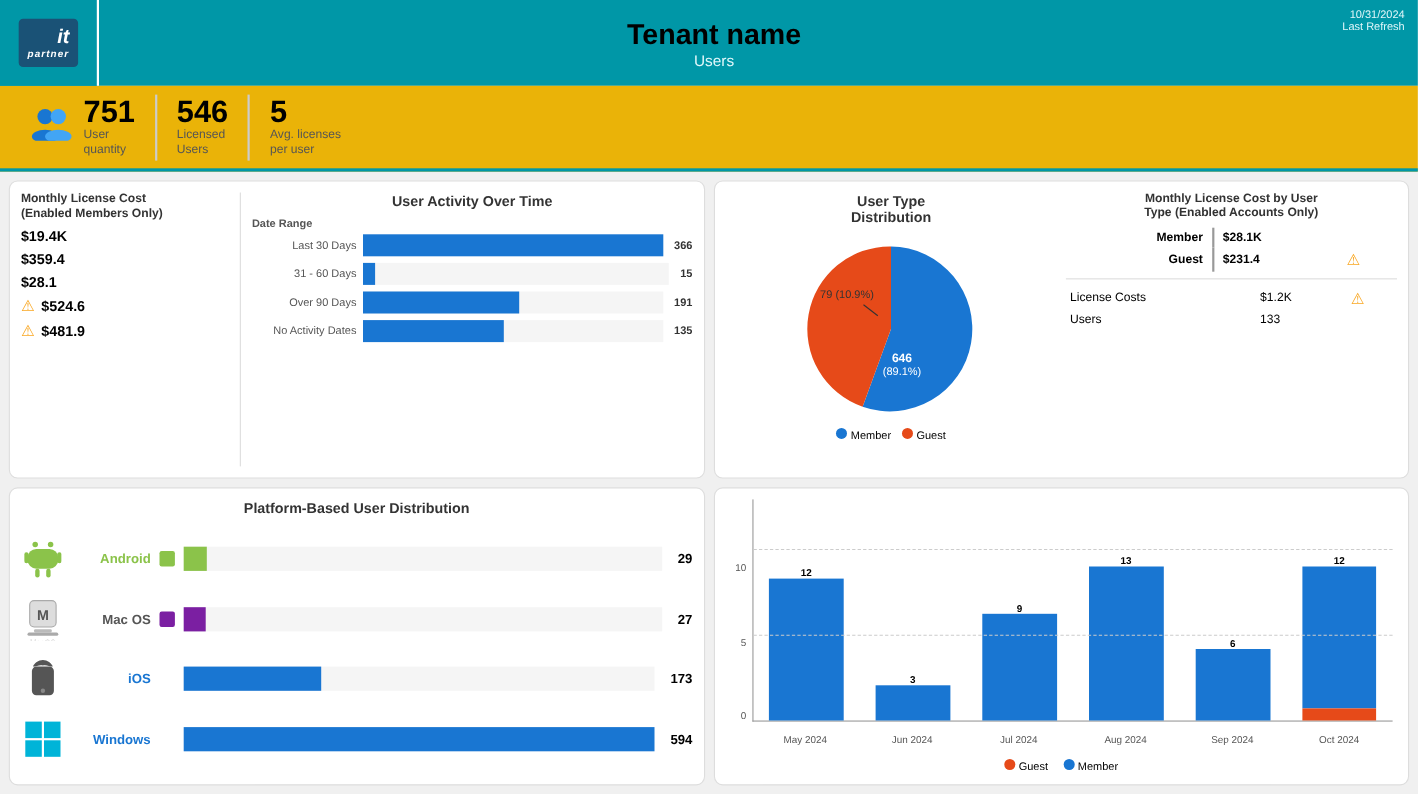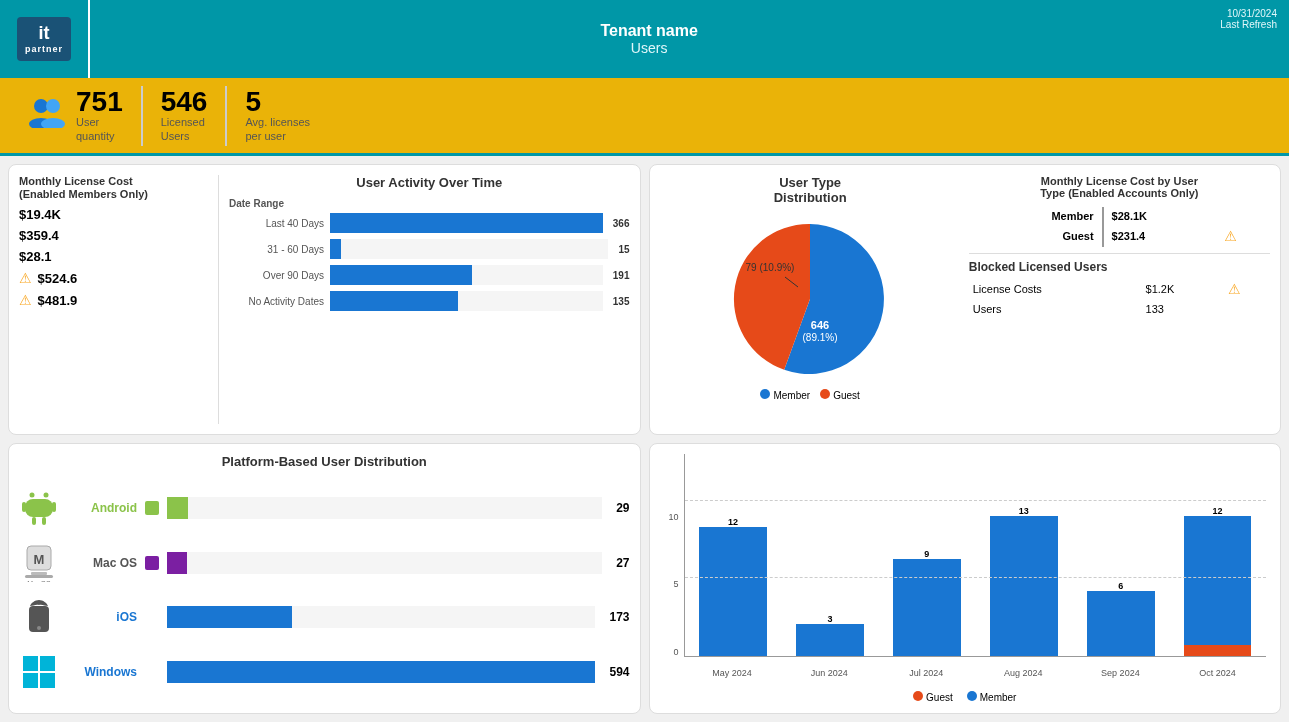--- a/index.html
+++ b/index.html
@@ -1,25 +1,25 @@
 <!DOCTYPE html>
 <html><head>
   <meta charset="utf-8">
   <style>
     * { box-sizing: border-box; margin: 0; padding: 0; }
     body { font-family: 'Segoe UI', Arial, sans-serif; background: #f0f0f0; width: 1289px; height: 722px; overflow: hidden; font-size: 12px; }
 
     
     .header { display: flex; align-items: stretch; height: 78px; background: #0097a7; }
     .logo-box { background: #0097a7; width: 90px; display: flex; align-items: center; justify-content: center; border-right: 2px solid #fff; flex-shrink: 0; }
-    .logo-inner { background: #1a5276; color: #fff; font-weight: bold; font-size: 14px; padding: 6px 8px; border-radius: 4px; text-align: center; line-height: 1.2; }
+    .logo-inner { background: #1a5276; color: #fff; font-weight: bold; font-size: 14px; padding: 6px 8px; border-radius: 4px; text-align: right; line-height: 1.2; font-style: italic; }
     .logo-inner .it { font-size: 18px; font-weight: 900; }
     .logo-inner .partner { font-size: 9px; letter-spacing: 1px; }
     .header-center { flex: 1; display: flex; flex-direction: column; align-items: center; justify-content: center; }
-    .header-title { color: #ffffff; font-size: 16px; font-weight: 700; }
+    .header-title { color: #000000; font-size: 26px; font-weight: 700; }
     .header-subtitle { color: #e0f7fa; font-size: 14px; }
     .header-right { color: #e0f7fa; font-size: 10px; text-align: right; padding: 8px 12px; display: flex; flex-direction: column; justify-content: flex-start; align-items: flex-end; }
 
     
     .stats-bar { background: #eab308; display: flex; align-items: center; height: 78px; border-bottom: 3px solid #0097a7; padding: 0 10px; }
     .stat-item { display: flex; align-items: center; padding: 0 18px; border-right: 2px solid #ccc; height: 60px; }
     .stat-item:last-child { border-right: none; }
     .stat-icon { font-size: 32px; color: #1976d2; margin-right: 10px; }
     .stat-text .stat-num { font-size: 28px; font-weight: 900; color: #000; line-height: 1; }
     .stat-text .stat-label { font-size: 11px; color: #555; line-height: 1.2; }
@@ -148,21 +148,21 @@
       <div class="cost-row">
         <span class="warn-icon">⚠</span>
         <span class="cost-val">$481.9</span>
       </div>
     </div>
     <div class="activity-section">
       <div class="chart-title">User Activity Over Time</div>
       <div style="font-size:10px;font-weight:700;color:#555;margin-bottom:4px;">Date Range</div>
       <div class="bar-chart">
         <div class="bar-row">
-          <span class="bar-label">Last 40 Days</span>
+          <span class="bar-label">Last 30 Days</span>
           <div class="bar-container">
             <div class="bar-fill" style="width:100%;"></div>
           </div>
           <span class="bar-val">366</span>
         </div>
         <div class="bar-row">
           <span class="bar-label">31 - 60 Days</span>
           <div class="bar-container">
             <div class="bar-fill" style="width:4.1%;"></div>
           </div>
@@ -218,21 +218,20 @@
         </tr>
         <tr>
           <td class="label-col">Guest</td>
           <td class="val-col">$231.4</td>
           <td><span class="warn-icon">⚠</span></td>
         </tr>
       </tbody>
         </table>
       <hr class="divider-line">
       <div class="blocked-section">
-        <div class="section-title" style="font-size:12px;margin-bottom:4px;">Blocked Licensed Users</div>
         <table class="blocked-table">
           <tbody>
               <tr>
             <td class="label-col">License Costs</td>
             <td class="val-col">$1.2K</td>
             <td><span class="warn-icon">⚠</span></td>
           </tr>
           <tr>
             <td class="label-col">Users</td>
             <td class="val-col">133</td>

